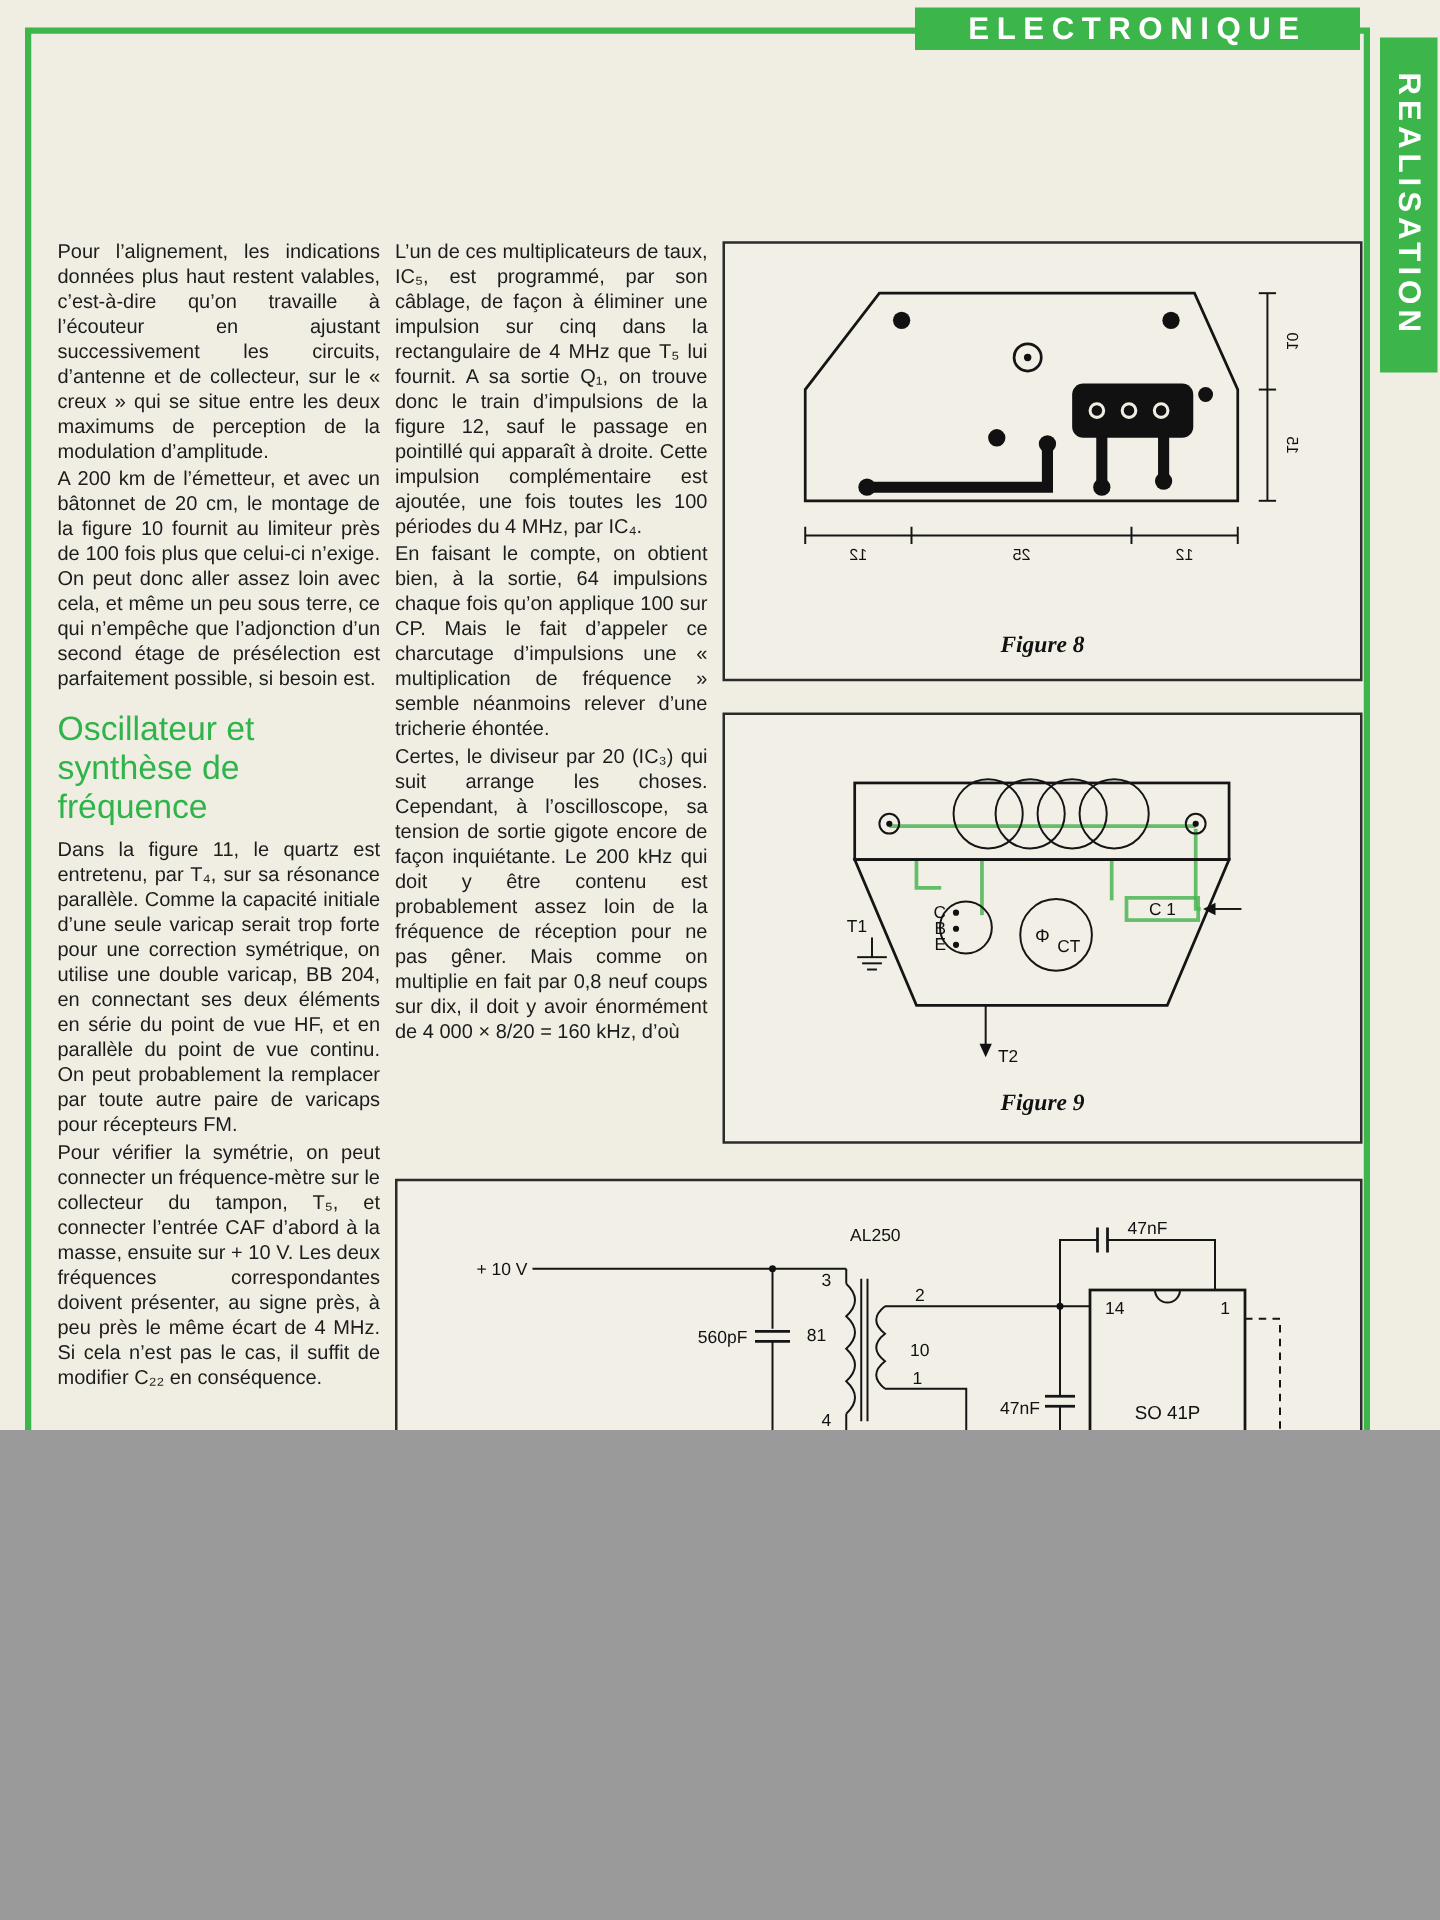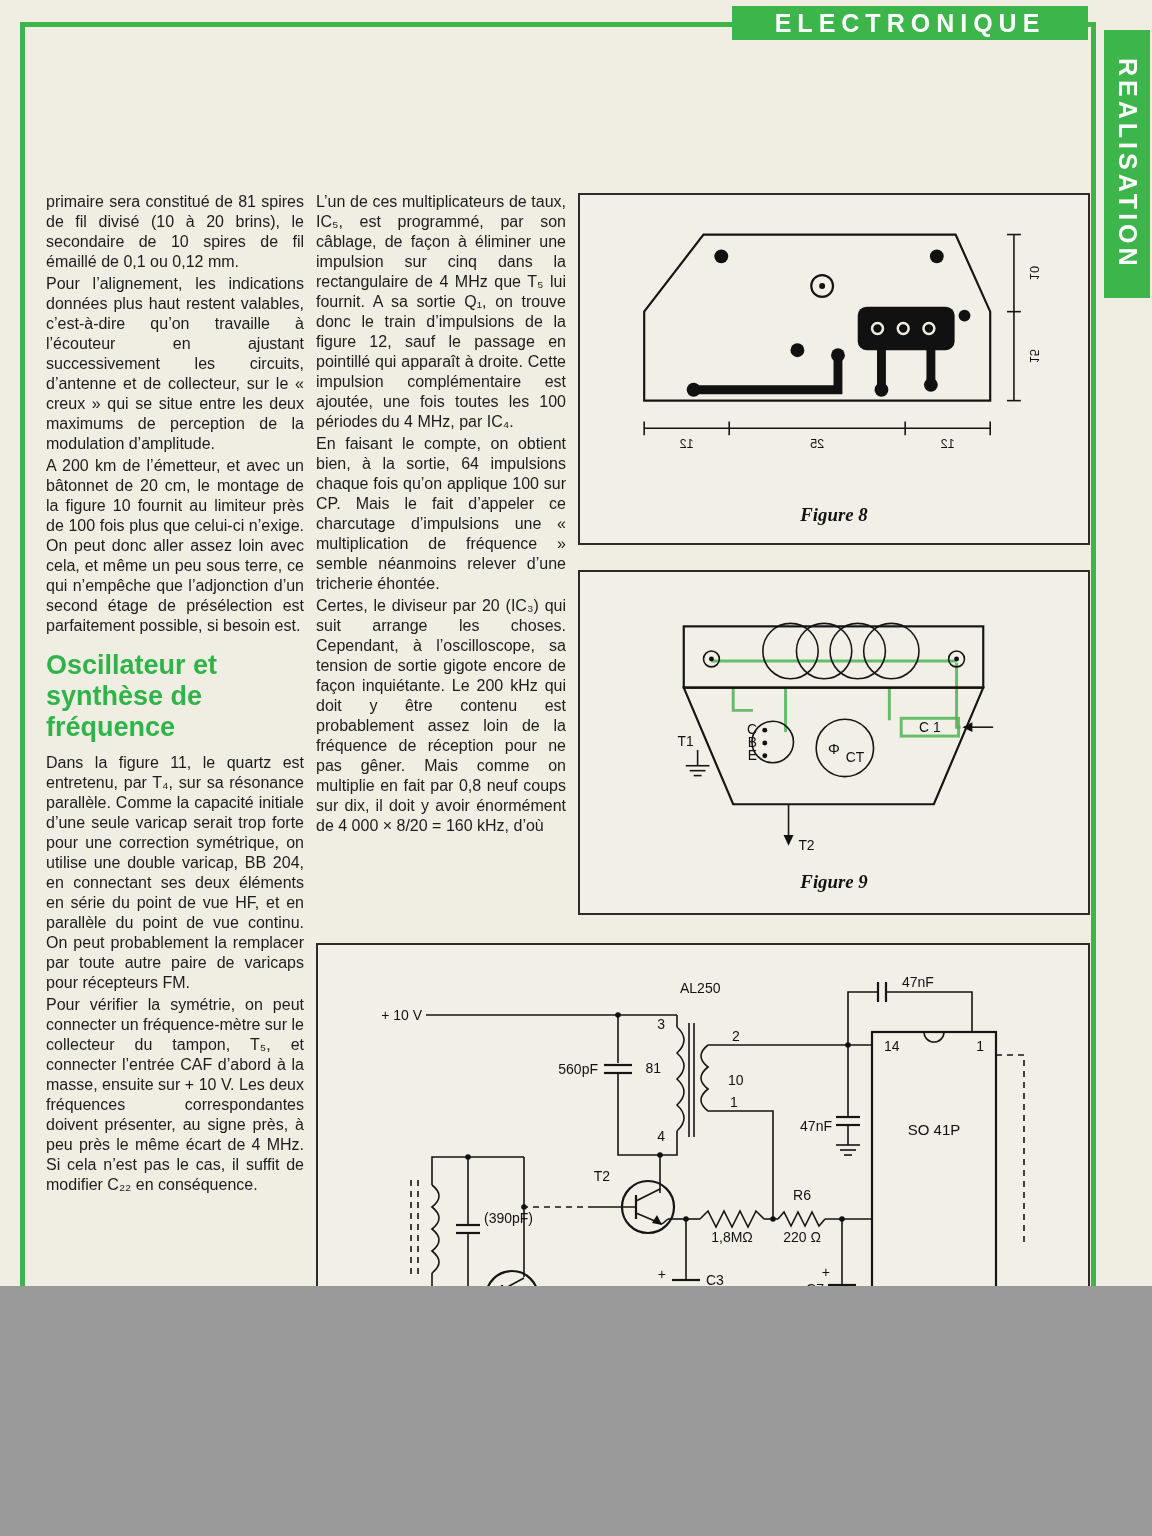--- a/index.html
+++ b/index.html
@@ -1,29 +1,29 @@
 <!DOCTYPE html>
 <html><head>
 <meta charset="utf-8">
 <style>
   *{margin:0;padding:0;box-sizing:border-box}
   html,body{background:#9a9a9a}
-  .page{position:relative;width:1152px;height:1286px;background:#f0ede3;
+  .page{position:relative;width:1152px;height:1144px;background:#f0ede3;
         font-family:"Liberation Sans","DejaVu Sans",sans-serif;color:#1c1c1c;overflow:hidden}
   .frame{position:absolute;left:20px;top:22px;width:1076px;height:1458px;border:5px solid #3cb54a}
   .header-bar{position:absolute;left:732px;top:6px;width:356px;height:34px;background:#3cb54a;color:#fff;
         display:flex;align-items:center;justify-content:center;font-weight:bold;font-size:25px;letter-spacing:6px}
   .side-tab{position:absolute;left:1104px;top:30px;width:46px;height:268px;background:#3cb54a;color:#fff;
         display:flex;align-items:center;justify-content:center;font-weight:bold;font-size:25px;
         letter-spacing:4px;writing-mode:vertical-rl}
   .col{position:absolute;top:192px;text-align:justify;font-size:16px;line-height:20px}
   .col p{margin:0 0 2px 0}
   .col1{left:46px;width:258px}
   .col2{left:316px;width:250px}
-  .heading{color:#2fb44a;font-size:27px;line-height:31px;font-weight:bold;margin:14px 0 10px;max-width:190px;text-align:left}
+  .heading{color:#2fb44a;font-size:27px;line-height:31px;font-weight:normal;margin:14px 0 10px;max-width:190px;text-align:left}
   .fig{position:absolute;background:#f2efe6;border:2px solid #2b2b2b;margin:0}
   .fig8{left:578px;top:193px;width:512px;height:352px}
   .fig9{left:578px;top:570px;width:512px;height:345px}
   .fig10{left:316px;top:943px;width:774px;height:537px}
   .fig svg{display:block;width:100%;height:100%}
   svg text{font-family:"Liberation Sans","DejaVu Sans",sans-serif;font-size:15px;fill:#111}
   svg .cap{font-size:19px;font-weight:bold;font-style:italic;font-family:"Liberation Serif","DejaVu Serif",serif}
   svg .dim{font-size:13px}
   svg .sm{font-size:14px}
   svg .wire{stroke:#151515;stroke-width:1.6;fill:none}
@@ -44,21 +44,20 @@
 
   <div class="header-bar">
     <span>ELECTRONIQUE</span>
   </div>
 
   <div class="side-tab">
     <span>REALISATION</span>
   </div>
 
   <div class="col col1">
-    <p>primaire sera constitué de 81 spires de fil divisé (10 à 20 brins), le secondaire de 10 spires de fil émaillé de 0,1 ou 0,12 mm.</p>
     <p>Pour l’alignement, les indications données plus haut restent valables, c’est-à-dire qu’on travaille à l’écouteur en ajustant successivement les circuits, d’antenne et de collecteur, sur le « creux » qui se situe entre les deux maximums de perception de la modulation d’amplitude.</p>
     <p>A 200 km de l’émetteur, et avec un bâtonnet de 20 cm, le montage de la figure 10 fournit au limiteur près de 100 fois plus que celui-ci n’exige. On peut donc aller assez loin avec cela, et même un peu sous terre, ce qui n’empêche que l’adjonction d’un second étage de présélection est parfaitement possible, si besoin est.</p>
     <h2 class="heading">Oscillateur et synthèse de fréquence</h2>
     <p>Dans la figure 11, le quartz est entretenu, par T₄, sur sa résonance parallèle. Comme la capacité initiale d’une seule varicap serait trop forte pour une correction symétrique, on utilise une double varicap, BB 204, en connectant ses deux éléments en série du point de vue HF, et en parallèle du point de vue continu. On peut probablement la remplacer par toute autre paire de varicaps pour récepteurs FM.</p>
     <p>Pour vérifier la symétrie, on peut connecter un fréquence-mètre sur le collecteur du tampon, T₅, et connecter l’entrée CAF d’abord à la masse, ensuite sur + 10 V. Les deux fréquences correspondantes doivent présenter, au signe près, à peu près le même écart de 4 MHz. Si cela n’est pas le cas, il suffit de modifier C₂₂ en conséquence.</p>
   </div>
 
   <div class="col col2">
     <p>L’un de ces multiplicateurs de taux, IC₅, est programmé, par son câblage, de façon à éliminer une impulsion sur cinq dans la rectangulaire de 4 MHz que T₅ lui fournit. A sa sortie Q₁, on trouve donc le train d’impulsions de la figure 12, sauf le passage en pointillé qui apparaît à droite. Cette impulsion complémentaire est ajoutée, une fois toutes les 100 périodes du 4 MHz, par IC₄.</p>
     <p>En faisant le compte, on obtient bien, à la sortie, 64 impulsions chaque fois qu’on applique 100 sur CP. Mais le fait d’appeler ce charcutage d’impulsions une « multiplication de fréquence » semble néanmoins relever d’une tricherie éhontée.</p>

